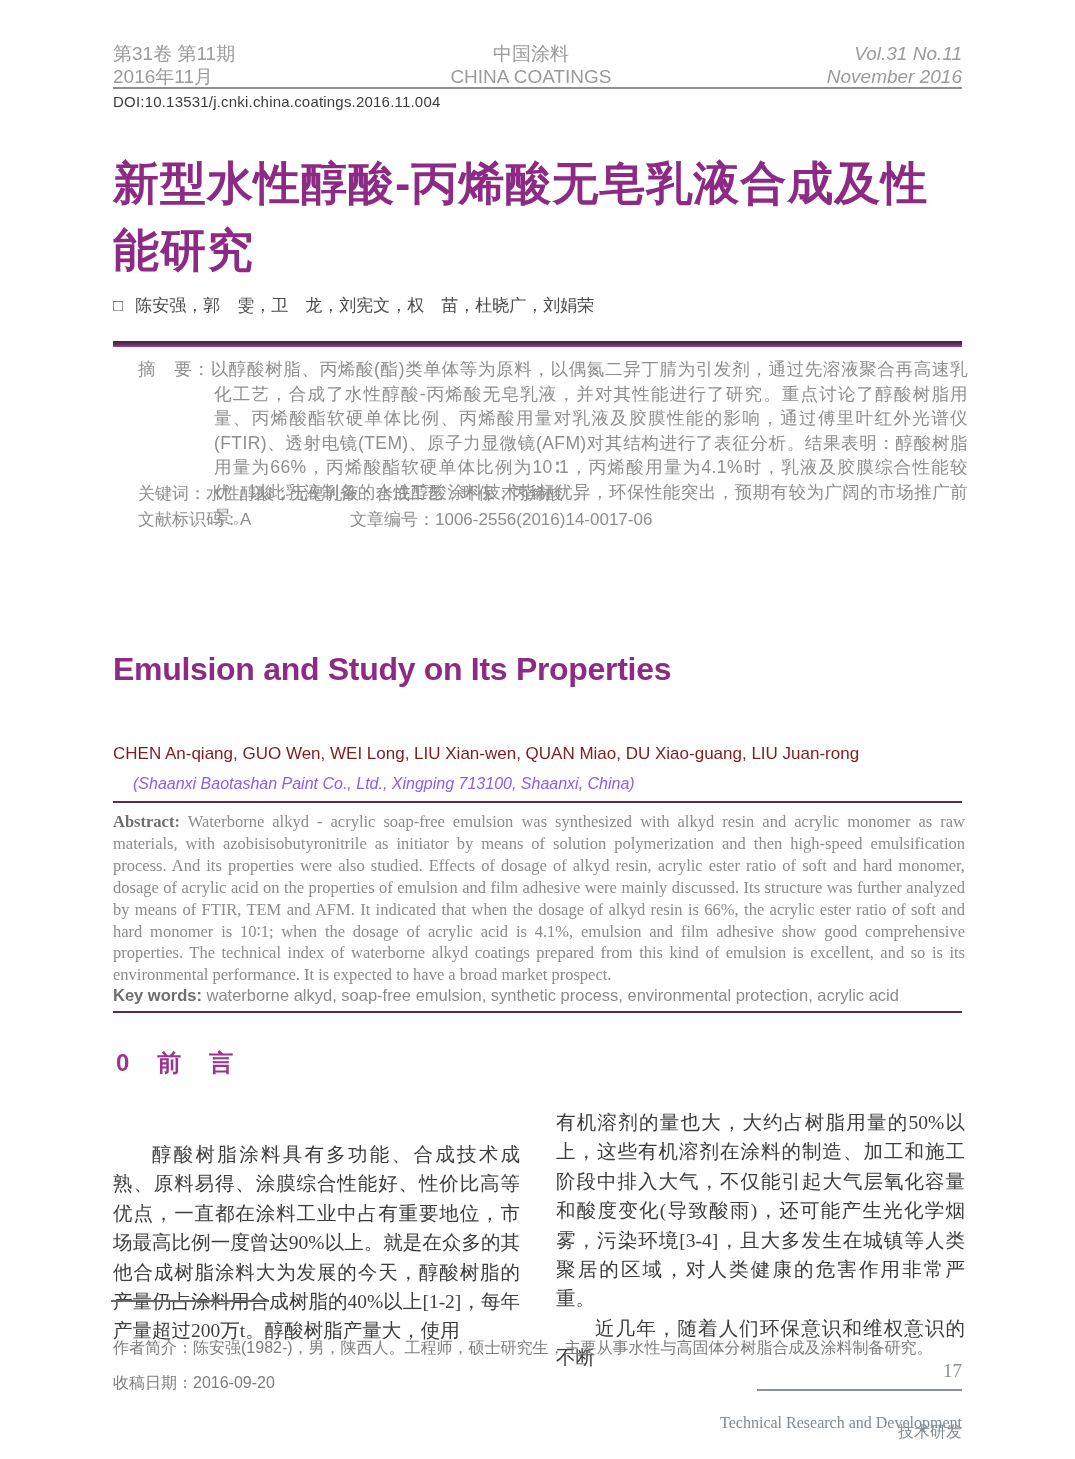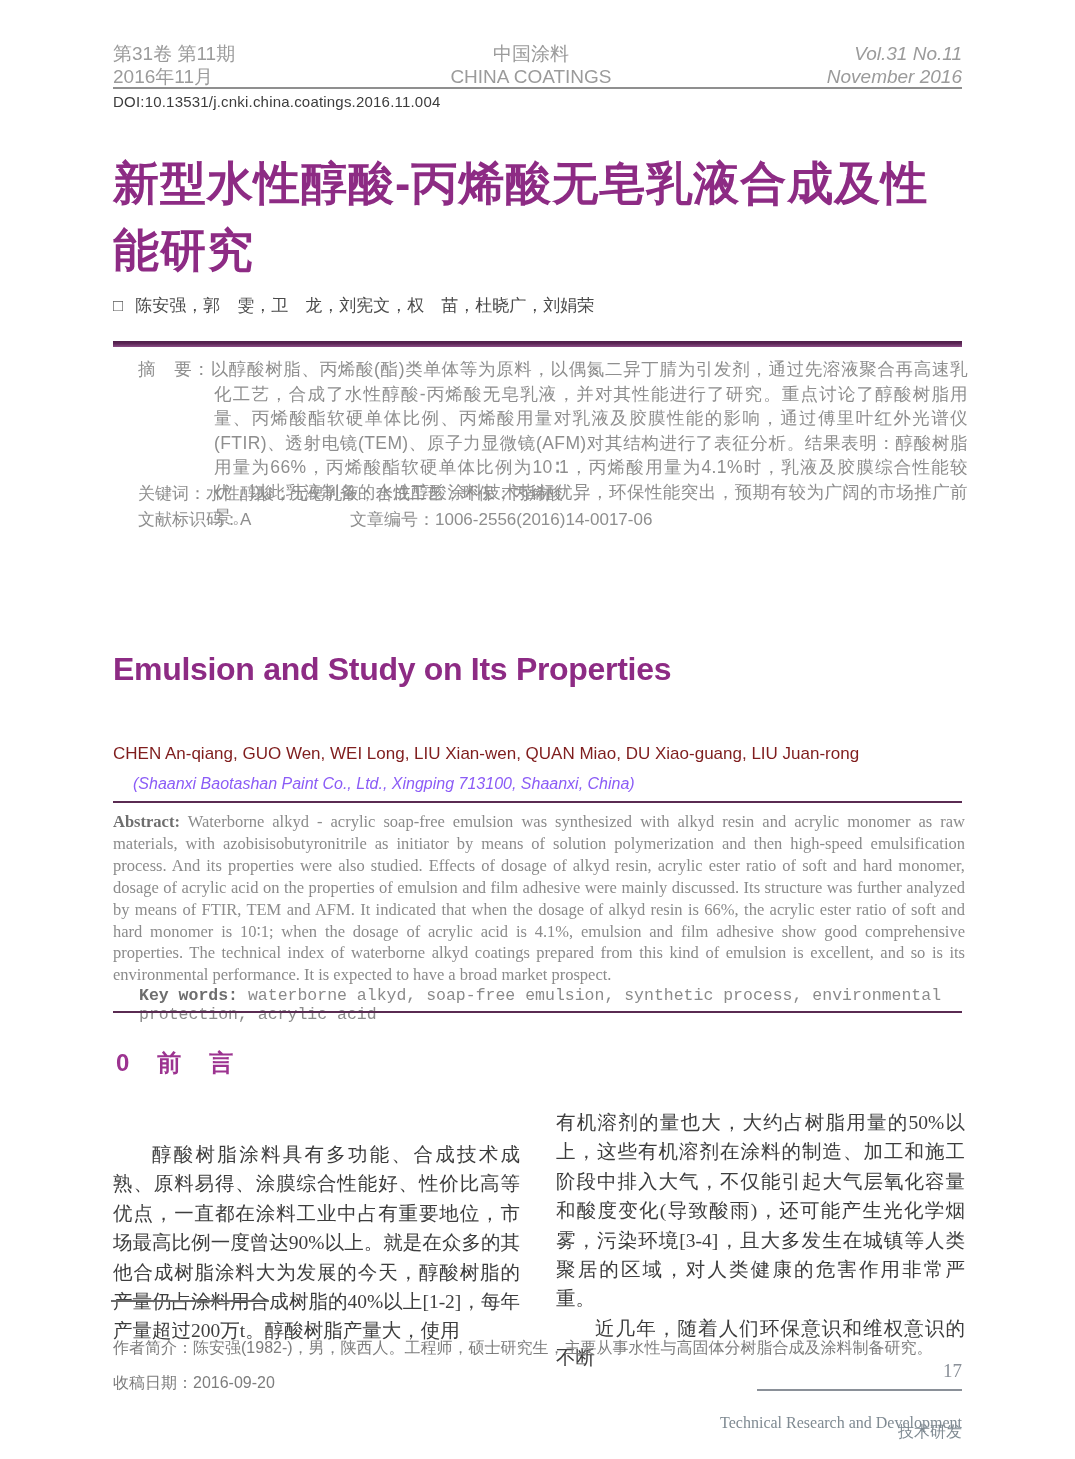--- a/index.html
+++ b/index.html
@@ -88,22 +88,21 @@
   .abstract-en{
     position:absolute;left:113px;top:811px;width:852px;
     color:#8b8b8b;font-size:16.5px;line-height:21.9px;
     text-align:justify;
     font-family:"Liberation Serif",serif;
   }
   .abstract-en .lbl,.keywords-en .lbl{font-weight:bold;color:#6e6e6e;}
   .keywords-en{
     position:absolute;left:113px;top:986px;width:852px;
     color:#8b8b8b;font-size:16.5px;
-    font-family:Liberation Mono, monospace;
-    margin-left:26px;
+    font-family:Liberation Sans, sans-serif;
   }
   .thin-rule-2{
     position:absolute;left:113px;top:1011px;width:849px;height:2px;
     background:#5a2b52;
   }
   
   .section-heading{
     position:absolute;left:116px;top:1047px;
     color:#9c3390;font-size:24px;font-weight:bold;letter-spacing:2px;
   }

